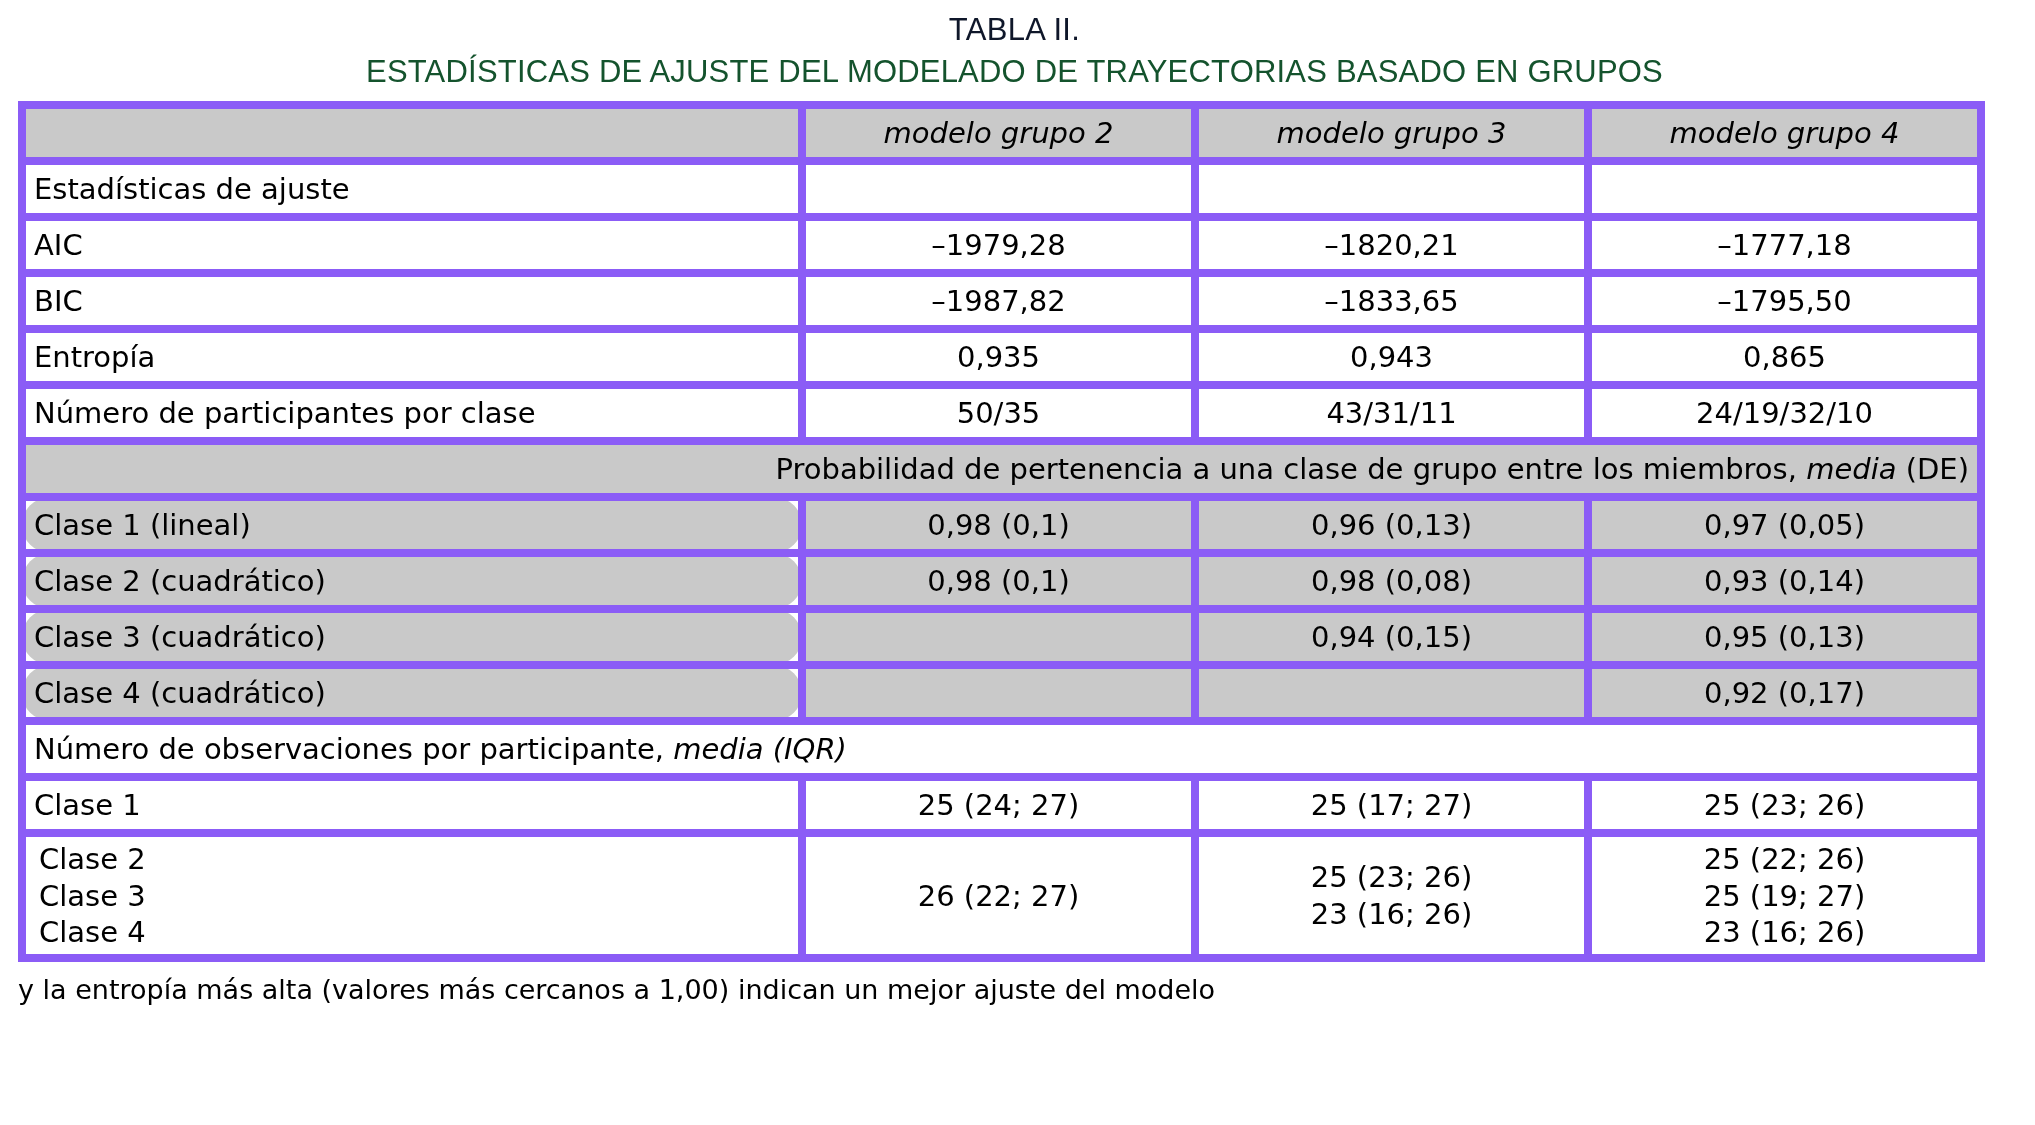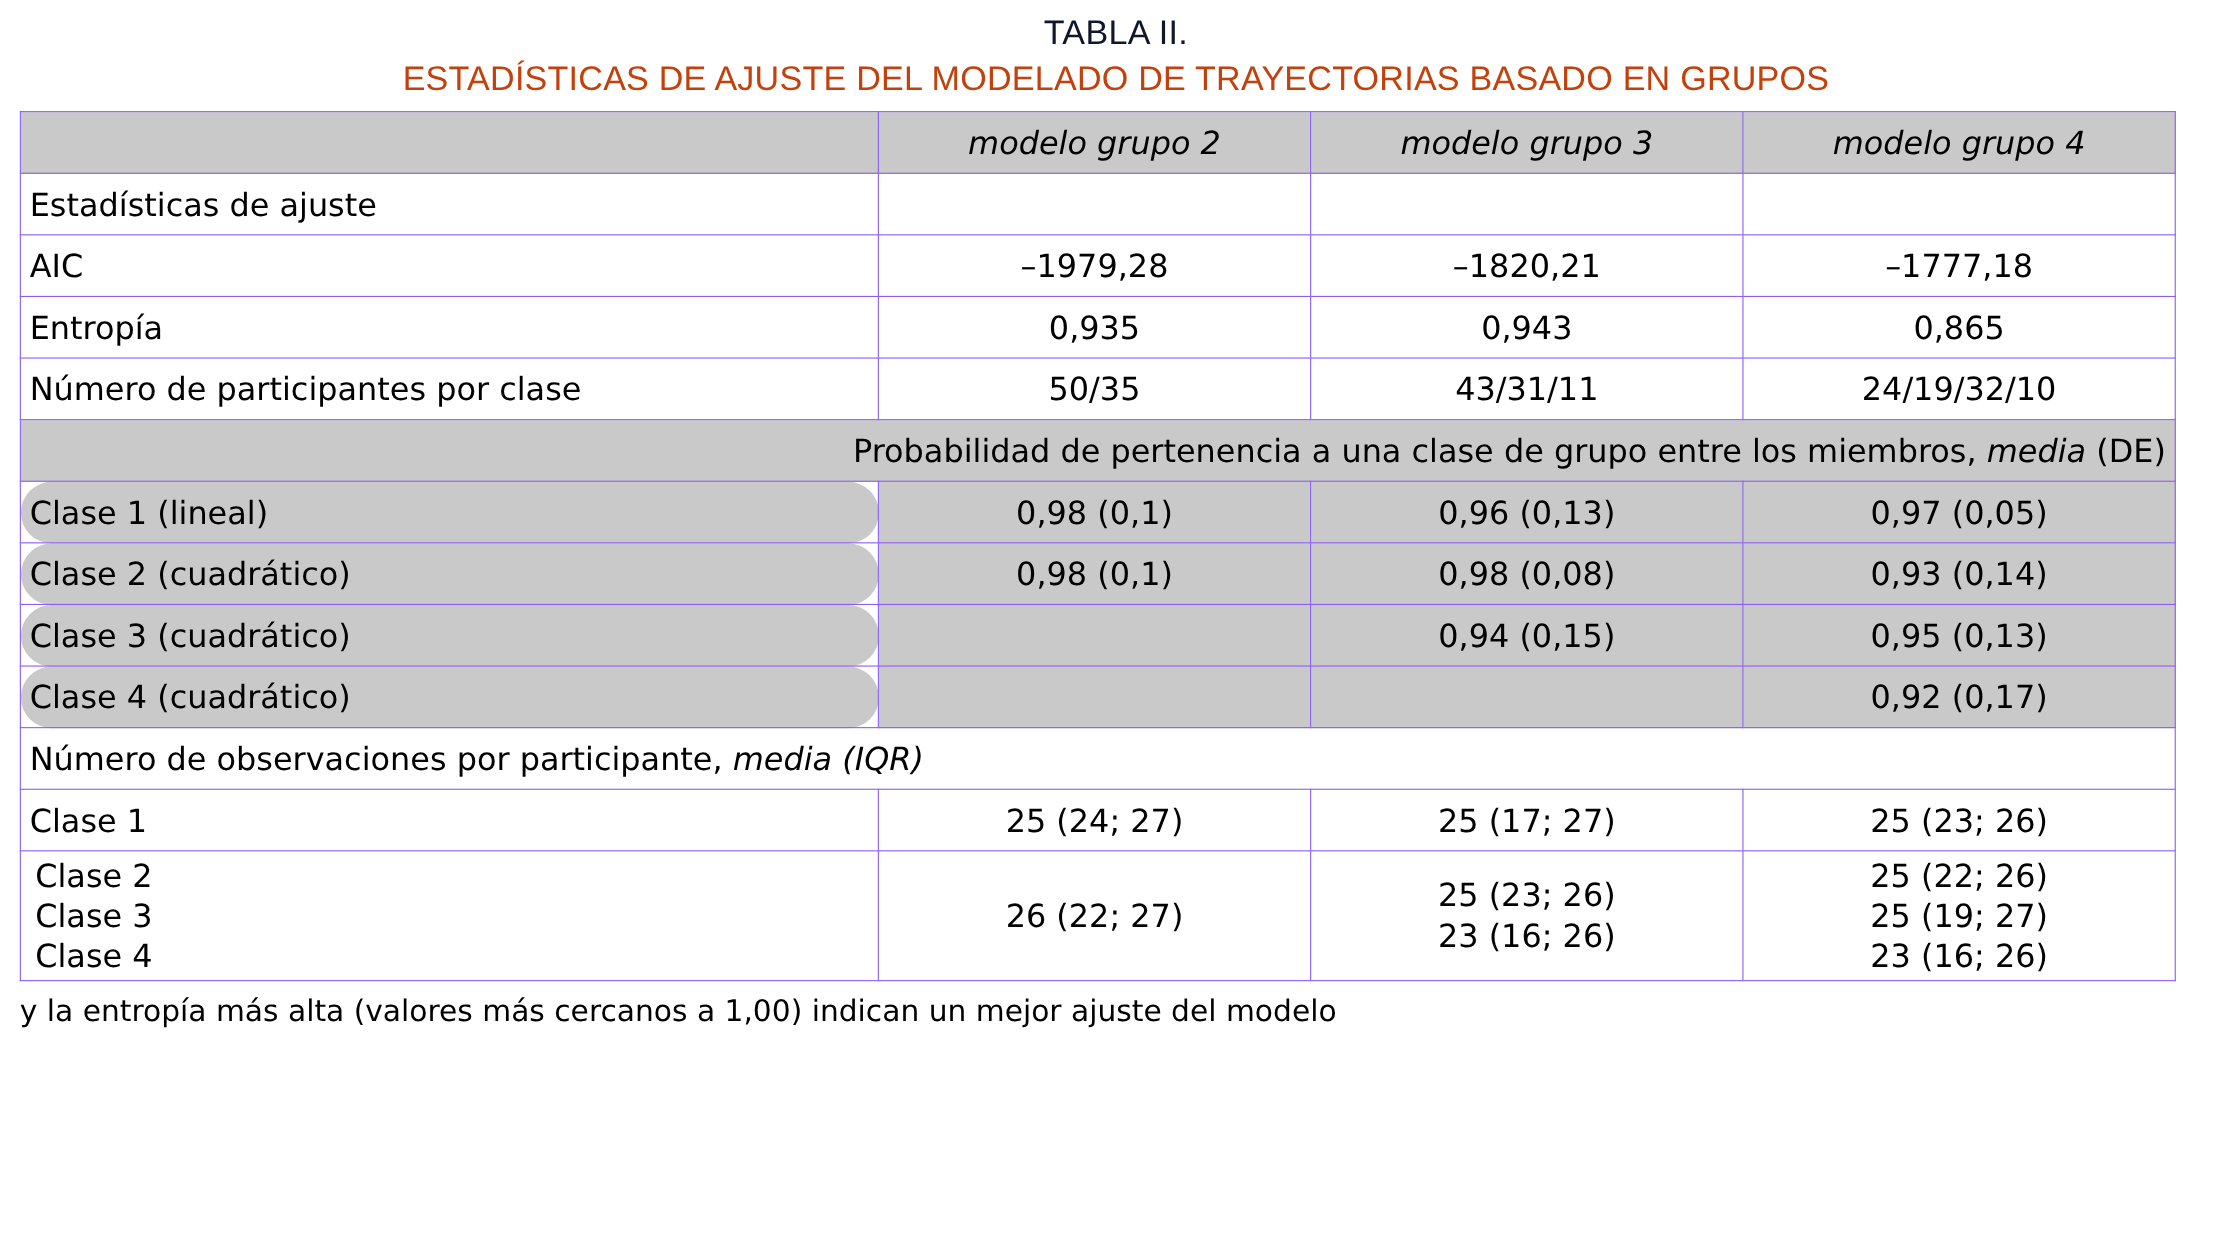--- a/index.html
+++ b/index.html
@@ -22,33 +22,33 @@
     line-height: 1.28;
   }
   .title-main {
     font-size: 31px;
     color: #0f172a;
     font-family: "Liberation Sans", sans-serif;
     letter-spacing: 0.3px;
   }
   .title-sub {
     font-size: 31px;
-    color: #c2410c;
+    color: #14532d;
     font-family: "Liberation Sans", sans-serif;
     letter-spacing: 0.2px;
     margin-top: 2px;
   }
   table.fit-table {
     border-collapse: collapse;
     width: 1960px;
     margin-top: 10px;
     table-layout: fixed;
   }
   table.fit-table td, table.fit-table th {
-    border: 1px solid #8b5cf6;
+    border: 8px solid #8b5cf6;
     padding: 4px 8px;
     font-size: 29px;
     font-family: "DejaVu Sans", sans-serif;
     font-weight: normal;
     vertical-align: middle;
     height: 56px;
     box-sizing: border-box;
   }
   .col-label { width: 780px; }
   .col-model { width: 393px; }
@@ -134,20 +134,26 @@
         <td class="val"></td>
       </tr>
 
       <tr>
         <td class="label indent">AIC</td>
         <td class="val">–1979,28</td>
         <td class="val">–1820,21</td>
         <td class="val">–1777,18</td>
       </tr>
 
+      <tr>
+        <td class="label indent">BIC</td>
+        <td class="val">–1987,82</td>
+        <td class="val">–1833,65</td>
+        <td class="val">–1795,50</td>
+      </tr>
 
       <tr>
         <td class="label indent">Entropía</td>
         <td class="val">0,935</td>
         <td class="val">0,943</td>
         <td class="val">0,865</td>
       </tr>
 
       <tr>
         <td class="label indent">Número de participantes por clase</td>

